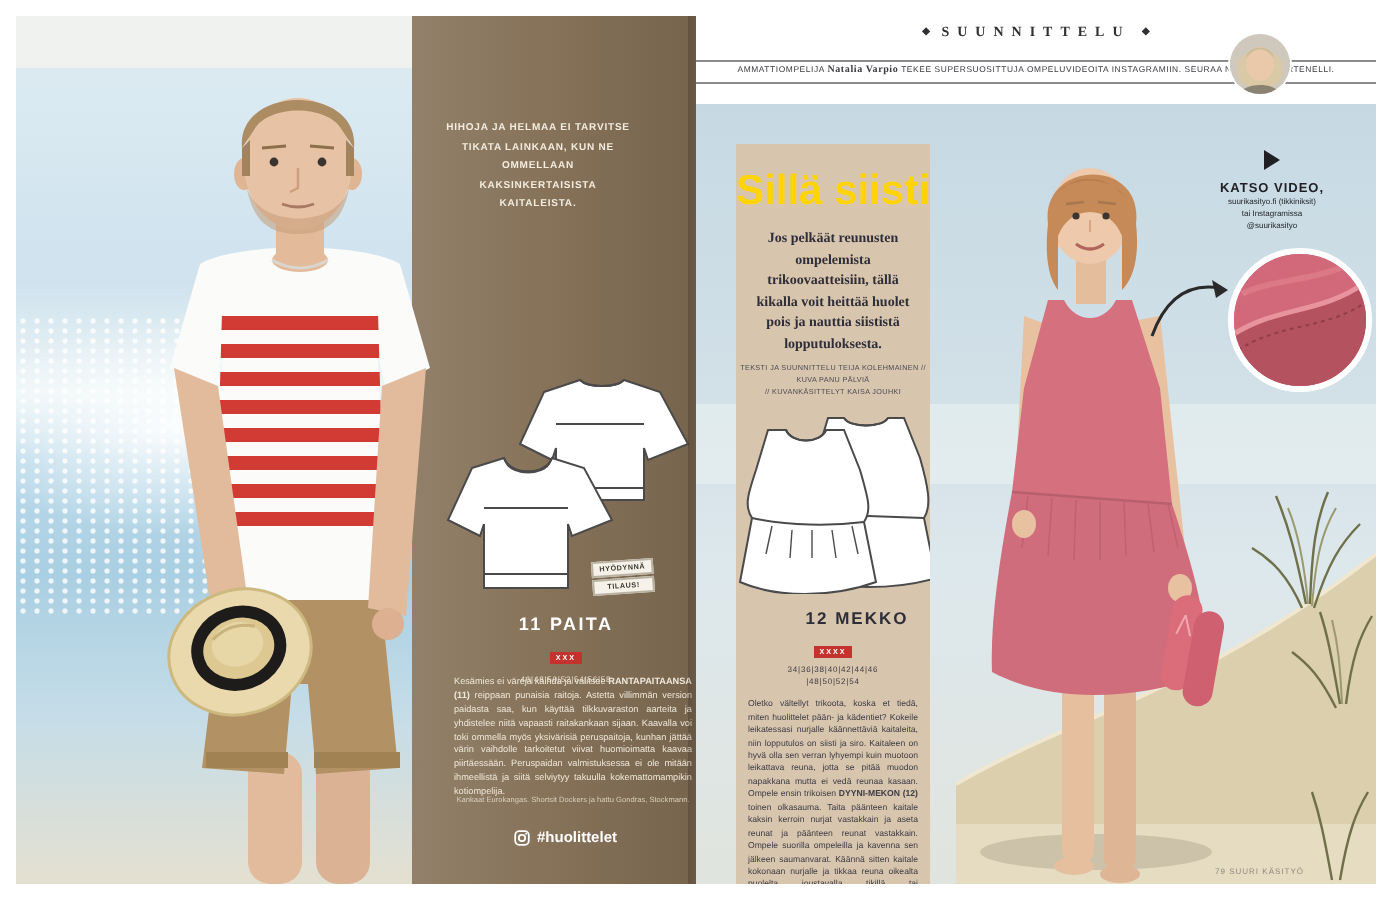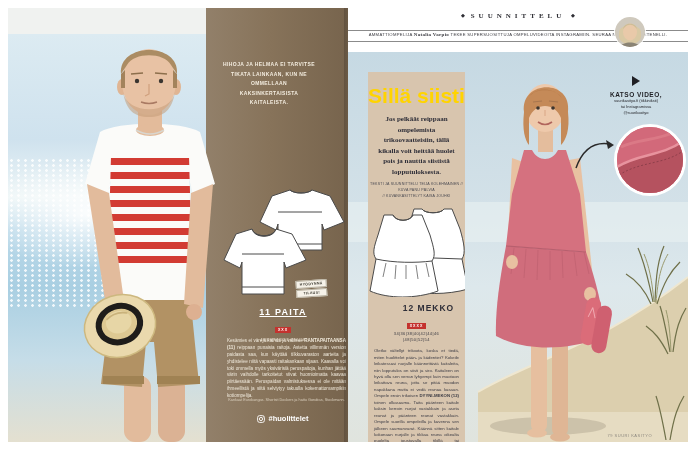--- a/index.html
+++ b/index.html
@@ -20,21 +20,21 @@
     background:radial-gradient(closest-side, rgba(255,255,255,.9), rgba(255,255,255,0));}
   .brown-wall{left:198px;top:0;width:142px;height:434px;
     background:linear-gradient(90deg,#92806a 0%,#87735a 45%,#77644d 100%);}
   .note{left:215px;top:52px;width:92px;color:#f3ecdf;font-size:5px;line-height:1.9;
         text-align:center;letter-spacing:.4px;font-weight:bold;}
   .tech-shirts{left:212px;top:176px;width:126px;height:122px;}
   .stamp{left:288px;top:272px;transform:rotate(-4deg);text-align:center;}
   .stamp .chip{display:block;background:#f6f2e9;color:#3b382f;font-size:3.6px;font-weight:bold;
         padding:1px 3px;border:0.5px solid #b9b2a2;letter-spacing:.3px;margin-bottom:1px;}
   .pat-col-left{left:212px;top:299px;width:126px;text-align:center;color:#ffffff;}
-  .pat-title-l{font-size:9px;font-weight:bold;letter-spacing:1.2px;text-decoration:underline;}
+  .pat-title-l{font-size:9px;font-weight:bold;letter-spacing:1.2px;}
   .diff-badge{display:inline-block;background:#c4322e;color:#fff;font-size:3.6px;font-weight:bold;
         padding:1px 3px;letter-spacing:1px;margin-top:2px;}
   .sizes{font-size:4px;color:#e9e0d0;letter-spacing:.4px;margin-top:2px;}
   .body-left{left:219px;top:330px;width:119px;font-size:4.6px;line-height:1.5;color:#efe8da;
         text-align:justify;}
   .credits-left{left:219px;top:390px;width:119px;font-size:3.8px;line-height:1.5;color:#d9cebc;
         text-align:center;}
   .hashtag-row{display:flex;align-items:center;justify-content:center;gap:3px;}
   .hashtag-left{left:212px;top:406px;width:126px;color:#ffffff;font-size:7.5px;font-weight:bold;}
 
@@ -309,21 +309,21 @@
           <path d="M0,40 C22,26 44,30 66,14 L66,66 L0,66 Z" fill="#b5525f"></path>
           <path d="M0,40 C22,26 44,30 66,14" stroke="#e8939e" stroke-width="2.5" fill="none"></path>
           <path d="M2,48 C24,34 46,38 66,24" stroke="#8e3f4b" stroke-width="1" stroke-dasharray="2 2" fill="none"></path>
           <path d="M4,20 C20,12 40,14 60,4" stroke="#de808c" stroke-width="3" fill="none" opacity="0.7"></path>
         </svg>
       </div>
     </div>
 
     <div class="abs beige-col">
       <div class="big-title">Sillä siisti</div>
-      <div class="intro">Jos pelkäät reippaan ompelemista trikoovaatteisiin, tällä kikalla voit heittää huolet pois ja nauttia siististä lopputuloksesta.</div>
+      <div class="intro">Jos pelkäät reunusten ompelemista trikoovaatteisiin, tällä kikalla voit heittää huolet pois ja nauttia siististä lopputuloksesta.</div>
       <div class="credits-sm">
         <div>TEKSTI JA SUUNNITTELU TEIJA KOLEHMAINEN // KUVA PANU PÄLVIÄ</div>
         <div>// KUVANKÄSITTELYT KAISA JOUHKI</div>
       </div>
 
       
       <svg class="tech-dress" viewBox="0 0 104 92">
         <g fill="#ffffff" stroke="#4a4a4a" stroke-width="1">
 
           <g transform="translate(30,0)">

